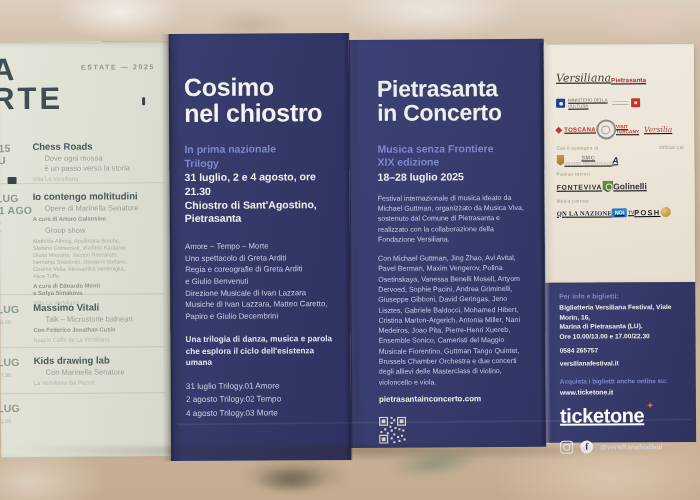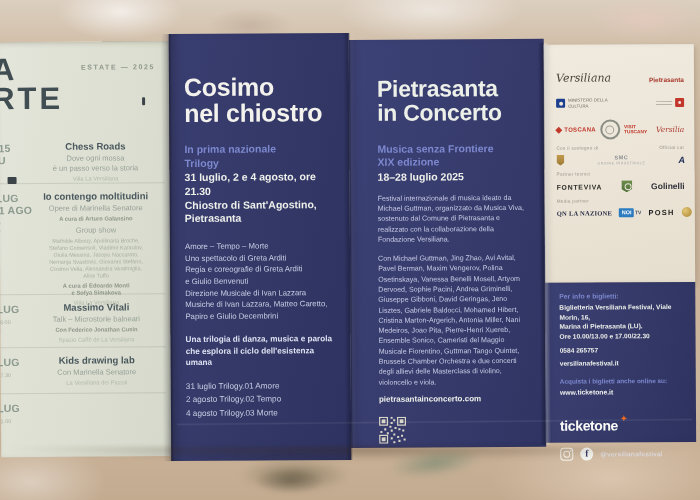--- a/index.html
+++ b/index.html
@@ -40,21 +40,21 @@
   .arte-logo{position:absolute;left:-7px;top:14px;font-weight:800;font-size:31px;line-height:.92;color:#404d52;letter-spacing:3px;}
   .mark-a{position:absolute;left:8px;top:135px;width:9px;height:7px;background:#3c4348;border-radius:1px;}
   .mark-b{position:absolute;right:24px;top:56px;width:3px;height:8px;background:#3c4348;border-radius:1px;}
   .event{position:absolute;left:0;right:5px;display:flex;padding-top:7px;}
   .event + .event,{border-top:1px solid rgba(70,80,70,.12);}
   .ev-sep{border-top:1px solid rgba(70,80,70,.14);}
   .ev1{top:92px;} .ev2{top:141px;} .ev3{top:252px;} .ev4{top:305px;} .ev5{top:351px;}
   .date-col{width:46px;margin-left:-13px;flex-shrink:0;padding-top:1px;}
   .ev-date{font-size:10.5px;color:#8c998e;font-weight:600;letter-spacing:.2px;line-height:1.15;white-space:pre-line;}
   .ev-time{font-size:5.5px;color:#a9b09f;margin-top:3px;line-height:1.5;white-space:pre-line;}
-  .ev-body{flex:1;padding-right:6px;text-align:center;}
+  .ev-body{flex:1;padding-right:6px;}
   .ev-title{font-size:9.5px;font-weight:700;color:#4a585e;line-height:1.2;margin:0 0 2px 0;}
   .ev-sub{font-size:7.5px;color:#98a29a;line-height:1.3;margin:1px 12px;white-space:pre-line;}
   .ev-cura{font-size:5.8px;color:#8f978c;font-weight:700;line-height:1.35;margin:2px 0;white-space:pre-line;}
   .ev-artists{font-size:5.5px;color:#a9b0a2;line-height:1.3;margin:2px 0;white-space:pre-line;}
   .ev-venue{font-size:5.8px;color:#b2b9ac;margin-top:2px;}
 
   
   .panel-mid{
     left:170px;top:33px;width:180px;height:427px;
     background:linear-gradient(100deg,#3a3f72 0%,#343968 45%,#2d3260 100%);
@@ -80,21 +80,21 @@
   .info-site{font-size:8px;font-weight:700;color:#eef0ea;}
   .qr{margin-top:13px;width:27px;height:27px;}
 
   
   .panel-sponsor{
     left:545px;top:46px;width:150px;height:238px;
     background:linear-gradient(170deg,#f0eadf 0%,#ebe4d6 60%,#e5ddcd 100%);
     box-shadow:inset 6px 0 8px -6px rgba(0,0,10,.35), 0 3px 5px rgba(40,30,20,.25);
     padding:24px 10px 0 12px;overflow:hidden;
   }
-  .logo-row{display:flex;align-items:center;justify-content:space-between;margin-bottom:11px;}
+  .logo-row{display:flex;align-items:center;justify-content:flex-start;margin-bottom:11px;text-decoration:underline;}
   .sp-label{font-size:4.6px;color:#9a938a;margin:-5px 0 4px 0;letter-spacing:.3px;}
   .sp-label-row{display:flex;justify-content:space-between;}
   .lg{display:flex;align-items:center;gap:3px;}
   .lg-versiliana{font-family:"DejaVu Serif",serif;font-style:italic;font-size:11px;color:#4a4039;}
   .lg-pietrasanta{font-size:6.5px;font-weight:700;color:#a8372c;text-align:center;line-height:1.2;}
   .crest-tower{width:6px;height:7px;background:#8a6c4a;border-radius:1px 1px 0 0;margin:0 auto 1px;}
   .sq-blue{width:9px;height:9px;background:#1d3f8f;border-radius:1px;position:relative;}
   .sq-blue::after{content:"";position:absolute;inset:2.5px;border-radius:50%;background:#e9e4d8;}
   .lg-ministero{font-size:4.4px;color:#6d6a62;line-height:1.25;max-width:44px;}
   .sq-red{width:9px;height:9px;background:#c2372b;border-radius:1px;position:relative;}
@@ -127,21 +127,21 @@
     background:linear-gradient(105deg,#3c4174 0%,#343968 55%,#2d325f 100%);
     box-shadow:inset 6px 0 8px -6px rgba(0,0,10,.4);
     padding:10px 10px 0 14px;color:#e9e9e2;
   }
   .tk-label{font-size:6.8px;color:#7d88cf;font-weight:700;}
   .tk-body{font-size:6.6px;font-weight:700;color:#edefe9;line-height:1.45;margin-top:3px;white-space:pre-line;}
   .tk-phone{font-size:6.6px;font-weight:700;color:#edefe9;margin-top:6px;}
   .tk-site{font-size:6.6px;font-weight:700;color:#edefe9;margin-top:6px;}
   .tk-online-label{font-size:6.4px;color:#7d88cf;font-weight:600;margin-top:11px;}
   .tk-online-site{font-size:6.8px;font-weight:800;color:#f2f3ee;margin-top:4px;}
-  .ticketone{margin-top:22px;font-size:14px;font-weight:800;letter-spacing:-.4px;color:#fbfbf7;display:inline-block;position:relative;}
+  .ticketone{margin-top:9px;font-size:20px;font-weight:800;letter-spacing:-.4px;color:#fbfbf7;display:inline-block;position:relative;text-decoration:underline;}
   .to-plus{position:absolute;right:-9px;top:-3px;color:#f26a21;font-size:8px;}
   .to-plus::before{content:"✦";}
   .social-row{display:flex;align-items:center;gap:7px;margin-top:13px;}
   .ig-icon{width:11px;height:11px;border:1.3px solid #f2f3ee;border-radius:3.5px;position:relative;}
   .ig-icon::before{content:"";position:absolute;inset:2px;border:1.1px solid #f2f3ee;border-radius:50%;}
   .ig-icon::after{content:"";position:absolute;top:1px;right:1px;width:1.4px;height:1.4px;background:#f2f3ee;border-radius:50%;}
   .fb-icon{width:13px;height:13px;background:#f2f3ee;border-radius:50%;position:relative;}
   .fb-icon::before{content:"f";position:absolute;left:0;right:0;top:1px;text-align:center;font-size:9.5px;font-weight:700;color:#343968;font-family:"Liberation Serif",serif;}
   .social-handle{font-size:6.6px;color:#dfe2ee;letter-spacing:.4px;}
 

